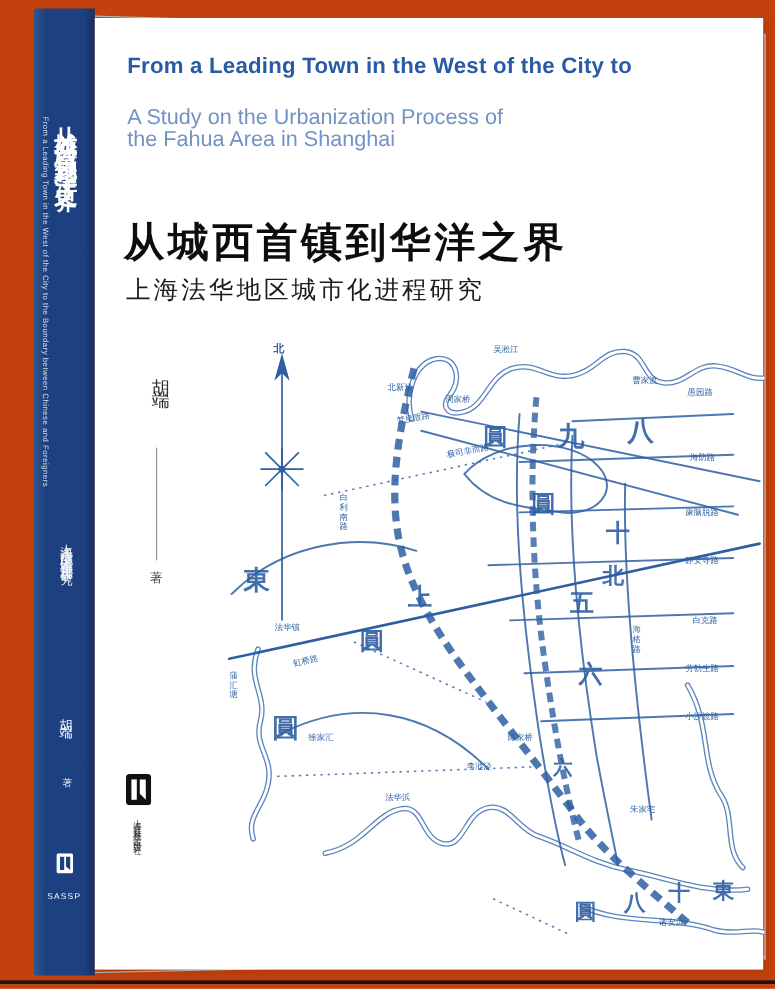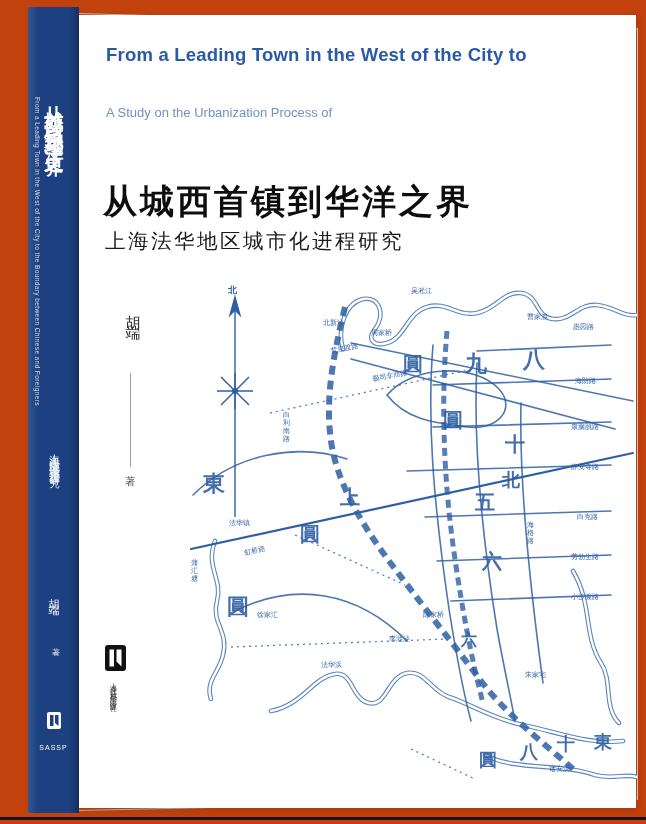--- a/index.html
+++ b/index.html
@@ -36,21 +36,21 @@
     font-size:8px;color:#e8edf5;}
   .spine-logo{position:absolute;bottom:80px;left:50%;transform:translateX(-50%);}
   .spine-sassp{position:absolute;bottom:62px;left:0;width:100%;text-align:center;
     font-size:7px;letter-spacing:1px;color:#ffffff;}
 
   
   .cover{position:absolute;left:79px;top:15px;width:557px;height:793px;background:#ffffff;
     box-shadow:2px 3px 7px rgba(0,0,0,.10);}
   .title-en{position:absolute;left:27px;top:26px;font-weight:bold;font-size:18.5px;line-height:27px;
     color:var(--title-blue);letter-spacing:.2px;}
-  .subtitle-en{position:absolute;left:27px;top:88px;font-size:13px;line-height:19px;color:var(--subtitle-blue);}
+  .subtitle-en{position:absolute;left:27px;top:73px;font-size:18px;line-height:19px;color:var(--subtitle-blue);}
   .title-cn{position:absolute;left:24px;top:164px;font-family:"Liberation Serif","DejaVu Serif",serif;
     font-weight:bold;font-size:34px;letter-spacing:3px;color:#0d0d0d;}
   .subtitle-cn{position:absolute;left:26px;top:212px;font-family:"Liberation Serif","DejaVu Serif",serif;
     font-size:20.5px;letter-spacing:2.5px;color:#1b1b1b;}
   .author-col{position:absolute;left:44px;top:288px;font-family:"Liberation Serif","DejaVu Serif",serif;
     font-size:15px;letter-spacing:10px;color:#2b2b2b;}
   .author-line{position:absolute;left:51px;top:358px;width:1px;height:94px;background:#9c9c9c;}
   .author-zhu{position:absolute;left:46px;top:460px;font-family:"Liberation Serif","DejaVu Serif",serif;
     font-size:10.5px;color:#474747;}
   .pub-logo{position:absolute;left:26px;top:630px;}
@@ -95,20 +95,21 @@
     <div class="spine-sassp">SASSP</div>
   </div>
 
   <div class="cover">
 
     <div class="title-en">
       <div>From a Leading Town in the West of the City to</div>
     </div>
     <div class="subtitle-en">
       <div>A Study on the Urbanization Process of</div>
+      <div>the Fahua Area in Shanghai</div>
     </div>
 
     <div class="title-cn">从城西首镇到华洋之界</div>
     <div class="subtitle-cn">上海法华地区城市化进程研究</div>
 
     <div class="author-col v">胡端</div>
     <div class="author-line"></div>
     <div class="author-zhu">著</div>
 
     <div class="pub-logo">

